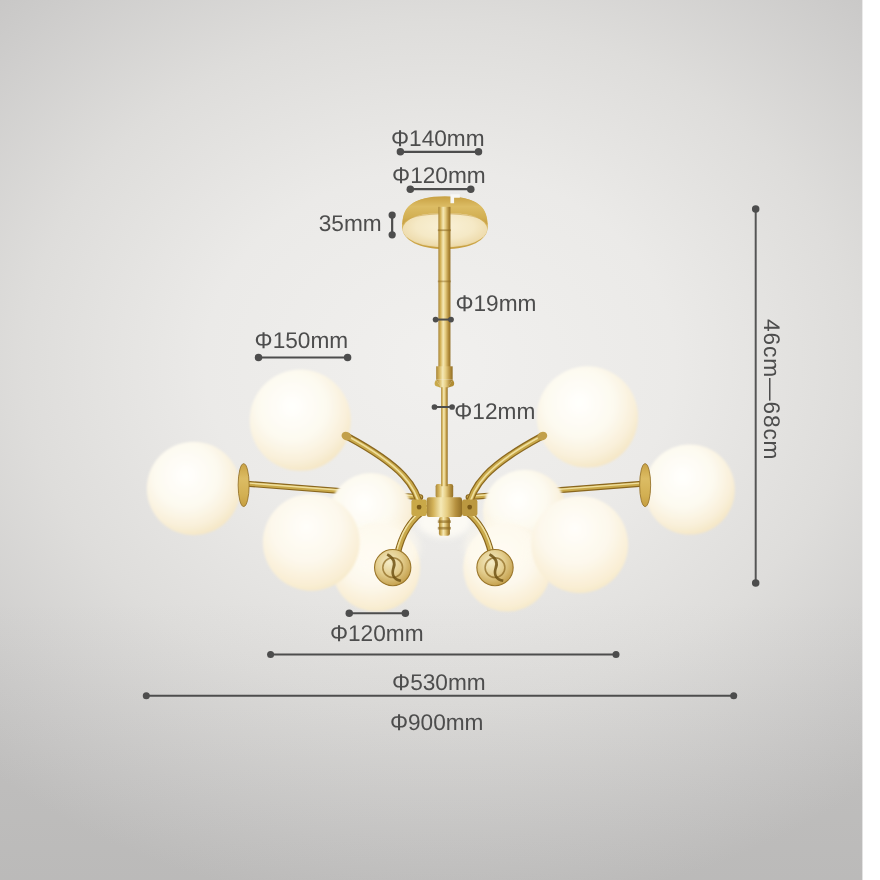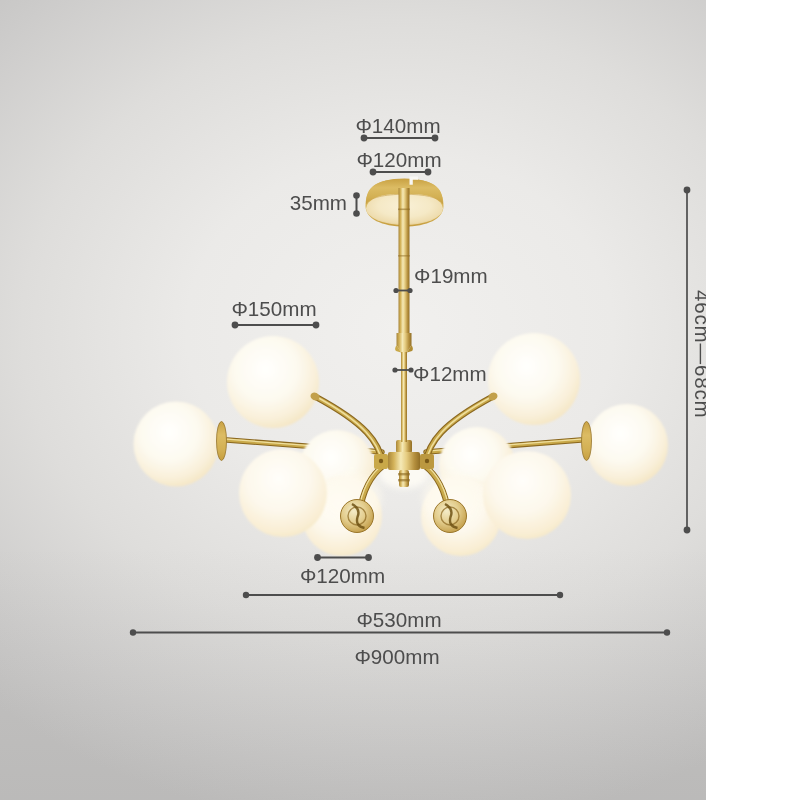--- a/index.html
+++ b/index.html
@@ -1,16 +1,16 @@
 <!DOCTYPE html>
 <html><head>
 <meta charset="utf-8">
 <style>
   html,body{margin:0;padding:0;}
-  #stage{position:relative;width:706px;height:800px;overflow:hidden;
+  #stage{position:relative;width:784px;height:800px;overflow:hidden;
     background:linear-gradient(to bottom, rgba(90,90,90,0) 68%, rgba(80,80,80,0.08) 100%),
       radial-gradient(ellipse 610px 500px at 400px 330px,
       #f1f0ee 0%, #ebeae8 35%, #dedddb 62%, #cccbca 88%, #c4c3c2 100%);
     font-family:"Liberation Sans",sans-serif;}
 </style>
 </head>
 <body>
 <div id="stage">
 <svg width="800" height="800" viewBox="0 0 800 800">
   <defs>

